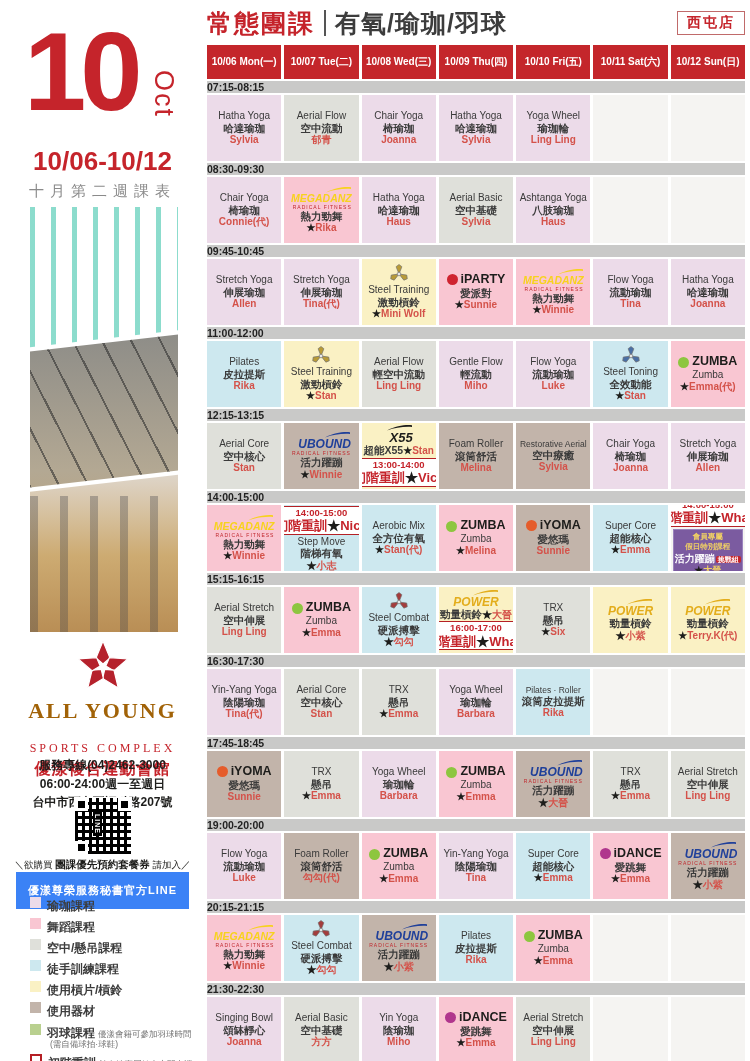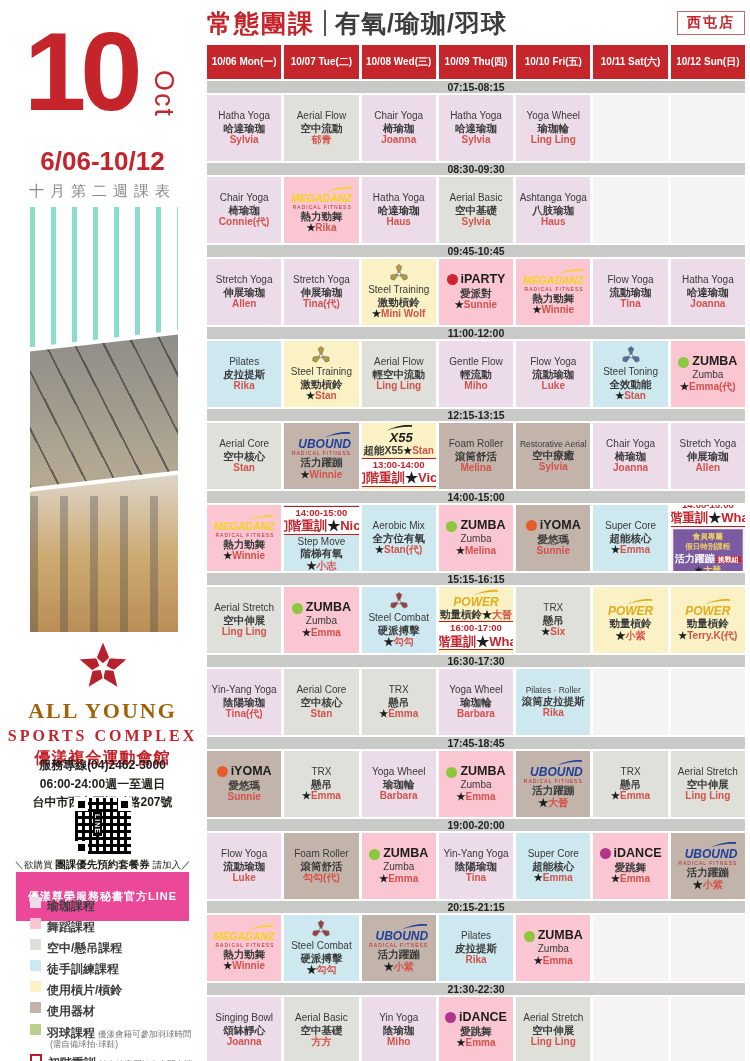--- a/index.html
+++ b/index.html
@@ -27,57 +27,57 @@
   .photo.p2::after{content:"";position:absolute;inset:30% 0 34% 0;
     background:repeating-linear-gradient(63deg,rgba(40,40,40,.55) 0 2px,rgba(0,0,0,0) 2px 26px);}
   .photo.p3{clip-path:polygon(0 67%,100% 63%,100% 100%,0 100%);
     background:linear-gradient(180deg,#ded5c9 63%,#cdab72 82%,#b98e55 100%);}
   .photo.p3::after{content:"";position:absolute;inset:68% 0 0 0;
     background:repeating-linear-gradient(90deg,rgba(70,70,75,.35) 0 8px,rgba(0,0,0,0) 8px 30px);}
   .brand{position:absolute;left:0;top:640px;width:205px;text-align:center;}
   .brand-star{display:block;margin:0 auto 4px auto;}
   .brand-name{font-family:"Liberation Serif",serif;font-size:22px;font-weight:700;
               color:#a16207;letter-spacing:2px;}
-  .brand-sub{font-family:"Liberation Serif",serif;font-size:16px;color:#c5242b;
-             letter-spacing:3px;margin-top:3px;font-weight:bold;}
+  .brand-sub{font-family:"Liberation Serif",serif;font-size:12px;color:#c5242b;
+             letter-spacing:3px;margin-top:17px;}
   .brand-cn{font-size:16px;font-weight:700;color:#c5242b;letter-spacing:1px;margin-top:3px;}
   .contact{position:absolute;left:0;top:756px;width:205px;text-align:center;
            font-size:12px;font-weight:700;color:#1d1d1b;line-height:1.55;}
   .qr{position:absolute;left:74px;top:797px;width:56px;height:56px;border:1px solid #fff;
       background-image:
         repeating-linear-gradient(0deg,#000 0 3px,rgba(0,0,0,0) 3px 7px),
         repeating-linear-gradient(90deg,#000 0 3px,#fff 3px 7px);}
   .qr .corner{position:absolute;width:13px;height:13px;background:#000;box-shadow:inset 0 0 0 3px #fff,inset 0 0 0 5px #000;}
   .qr .c1{left:0;top:0}.qr .c2{right:0;top:0}.qr .c3{left:0;bottom:0}
   .qr .qr-label{position:absolute;left:18px;top:14px;background:#000;color:#fff;
       font-size:7px;font-weight:700;writing-mode:vertical-rl;padding:2px 1px;letter-spacing:1px;}
   .promo{position:absolute;left:0;top:858px;width:205px;text-align:center;font-size:9.5px;color:#1d1d1b;}
   .promo b{font-size:10.5px;}
   .line-btn{position:absolute;left:0;top:872px;width:205px;text-align:center;}
-  .line-btn span{display:inline-block;background:#ec4899;color:#fff;font-size:11px;
-      font-weight:700;padding:17px 12px;letter-spacing:1px;}
+  .line-btn span{display:inline-block;background:#3b82f6;color:#fff;font-size:11px;
+      font-weight:700;padding:11px 12px;letter-spacing:1px;}
   .legend{position:absolute;left:30px;top:896px;width:172px;}
   .legend-row{display:flex;align-items:flex-start;margin-bottom:3.5px;line-height:1.1;}
   .swatch{width:11px;height:11px;flex:0 0 11px;margin-right:6px;margin-top:1px;}
   .swatch.outline{background:#fff;border:2px solid #b52025;width:8px;height:8px;flex-basis:8px;}
   .legend-label{font-size:12px;font-weight:700;color:#3c3c3c;white-space:nowrap;}
   .legend-note{font-size:8.5px;color:#6f6f6f;font-weight:400;margin-left:3px;}
   .legend-note2{font-size:8.5px;color:#6f6f6f;display:block;margin-left:3px;}
   
   .main{position:absolute;left:207px;top:8px;width:538px;}
   .title-row{display:flex;align-items:center;height:30px;}
   .title-cn{font-size:25px;font-weight:800;color:#c5242b;letter-spacing:2px;}
   .title-div{width:2px;height:26px;background:#555;margin:0 9px;}
   .title-sub{font-size:25px;font-weight:700;color:#3c3c3c;letter-spacing:1px;}
   .branch{margin-left:auto;border:1px solid #c06a6a;color:#c5242b;font-size:14px;
           font-weight:700;padding:2px 9px;letter-spacing:2px;}
   .days{display:grid;grid-template-columns:repeat(7,1fr);gap:3px;margin-top:7px;}
   .day{background:#c4262b;color:#fff;font-size:10px;font-weight:700;text-align:center;
        padding:10px 0;}
-  .timebar{background:#c9c9c8;text-align:center;font-size:10.5px;font-weight:600;
+  .timebar{background:#c9c9c8;text-align:left;font-size:10.5px;font-weight:600;
            color:#222;height:12px;line-height:12px;margin:2px 0;}
   .slot-row{display:grid;grid-template-columns:repeat(7,1fr);gap:3px;height:66px;}
   .cell{display:flex;flex-direction:column;align-items:center;justify-content:center;
         text-align:center;line-height:1.18;padding:1px 0;overflow:hidden;}
   .cell.t-empty{background:#f5f4f2;}
   .en{font-size:10px;color:#3a3a3a;}
   .en.small{font-size:8.5px;}
   .zh{font-size:10.5px;font-weight:700;color:#3a3a3a;}
   .teacher{font-size:10px;font-weight:700;color:#d4524a;}
   .star{color:#1d1d1b;}
@@ -102,21 +102,21 @@
   .ital{font-style:italic;}
 </style>
 </head>
 <body>
 
 <div class="page">
 
   <div class="sidebar">
     <div class="month-num">10</div>
     <div class="month-en">Oct</div>
-    <div class="range">6/06-10/12</div>
+    <div class="range">10/06-10/12</div>
     <div class="week-label">十月第二週課表</div>
 
     <div class="photos">
       <div class="photo p1"></div>
       <div class="photo p2"></div>
       <div class="photo p3"></div>
     </div>
 
     <div class="brand">
       <svg class="brand-star" width="54" height="54" viewBox="-27 -27 54 54">

